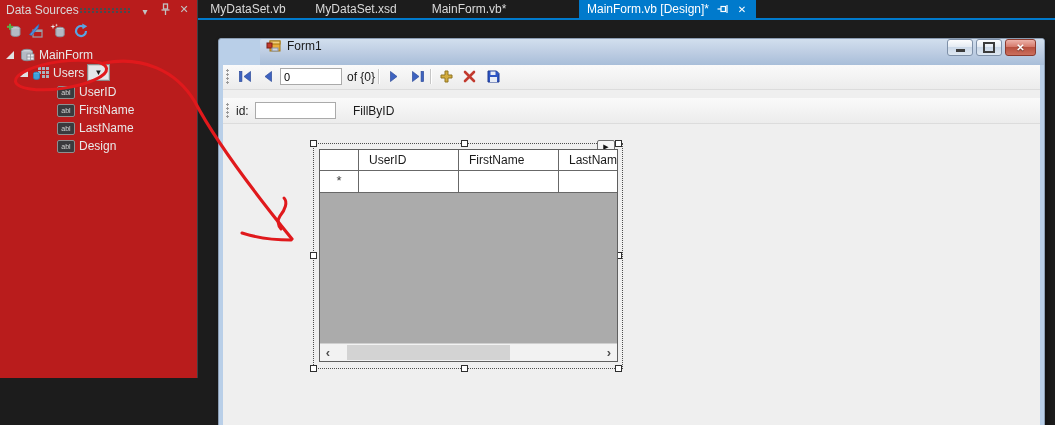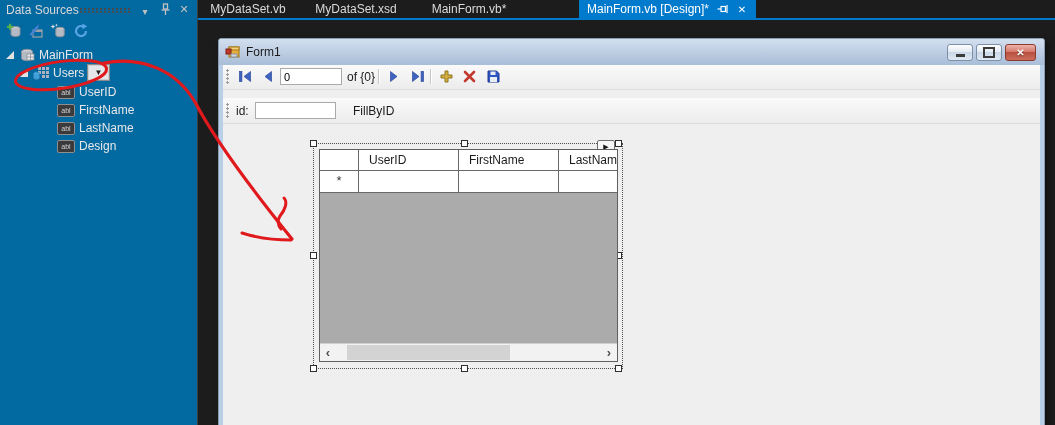--- a/index.html
+++ b/index.html
@@ -2,21 +2,21 @@
 <html><head>
 <meta charset="utf-8">
 <style>
   html,body{margin:0;padding:0;}
   body{
     width:1055px;height:425px;overflow:hidden;position:relative;
     background:#1c1c1c;font-family:"Liberation Sans",sans-serif;
     -webkit-font-smoothing:antialiased;
   }
   
-  #panel{position:absolute;left:0;top:0;width:197px;height:425px;background:#0369a1;border-right:1px solid #3e3e42;}
+  #panel{position:absolute;left:0;top:0;width:197px;height:378px;background:#b91c1c;border-right:1px solid #3e3e42;}
   .panel-header{position:relative;height:20px;}
   .panel-title{position:absolute;left:6px;top:3px;font-size:12px;color:#d8d8d8;}
   .drag-dots{position:absolute;left:80px;top:8px;width:52px;height:6px;
     background-image:radial-gradient(circle at 1px 1px,#4a4a4e 1px,transparent 1.2px);
     background-size:4px 3px;}
   .hdr-ico{position:absolute;top:2px;width:14px;height:14px;color:#c2c2c2;font-size:10px;
     display:flex;align-items:center;justify-content:center;cursor:pointer;}
   .hdr-chevron{left:138px;top:4px;}
   .hdr-pin{left:158px;}
   .hdr-close{left:177px;font-size:11px;}
@@ -35,21 +35,21 @@
   .tabbar{position:absolute;left:0;top:0;right:0;height:18px;border-bottom:2px solid #007acc;text-align:right;}
   .tab{position:absolute;top:0;height:18px;display:flex;align-items:center;justify-content:center;
     font-size:12px;color:#dadada;cursor:pointer;}
   .tab.active{background:#007acc;color:#ffffff;justify-content:space-between;padding:0 8px;box-sizing:border-box;}
   .tab-ico{width:12px;height:11px;display:flex;align-items:center;justify-content:center;color:#fff;font-size:10px;cursor:pointer;}
   
   #form-window{position:absolute;left:20px;top:38px;width:825px;height:400px;
     background:#b9cfe8;border:1px solid #8b9db3;border-radius:3px 3px 0 0;
     box-shadow:3px 3px 6px rgba(0,0,0,.45);display:flex;flex-direction:column;}
   .titlebar{height:26px;background:linear-gradient(180deg,#d2dfee 0%,#bccce2 55%,#a8bed9 100%);
-    display:flex;align-items:center;border-radius:2px 2px 0 0;}
+    display:flex;align-items:flex-start;border-radius:2px 2px 0 0;margin-left:41px;}
   .form-title{font-size:12px;color:#1a1a1a;margin-left:6px;}
   .tb-btns{margin-left:auto;margin-right:8px;display:flex;gap:3px;}
   .winbtn{width:26px;height:17px;border:1px solid #7e90a8;border-radius:3px;
     background:linear-gradient(180deg,#fdfdfe,#e4ebf3 45%,#cbd8e8 50%,#dfe8f2);
     display:flex;align-items:center;justify-content:center;cursor:pointer;padding:0;}
   .winbtn.close{width:31px;border-color:#8c3a2e;
     background:linear-gradient(180deg,#edb3aa,#d57a6c 45%,#b7503f 50%,#cb6f5d);}
   .glyph-min{width:9px;height:3px;background:#3b3b3b;margin-top:6px;}
   .glyph-max{width:8px;height:7px;border:2px solid #3b3b3b;}
   .glyph-x{color:#fff;font-size:10px;font-weight:bold;text-shadow:0 1px 1px rgba(0,0,0,.45);}

